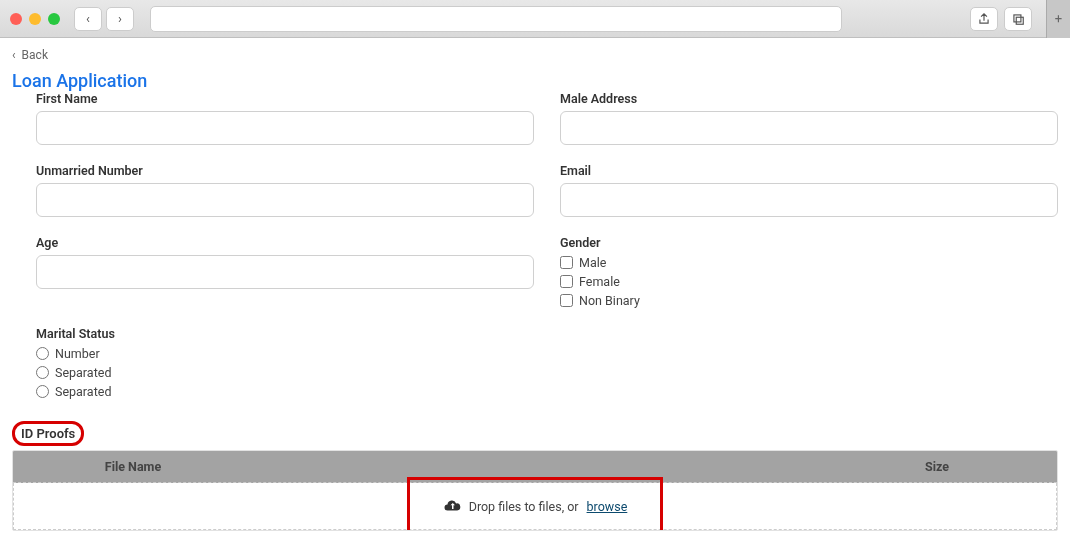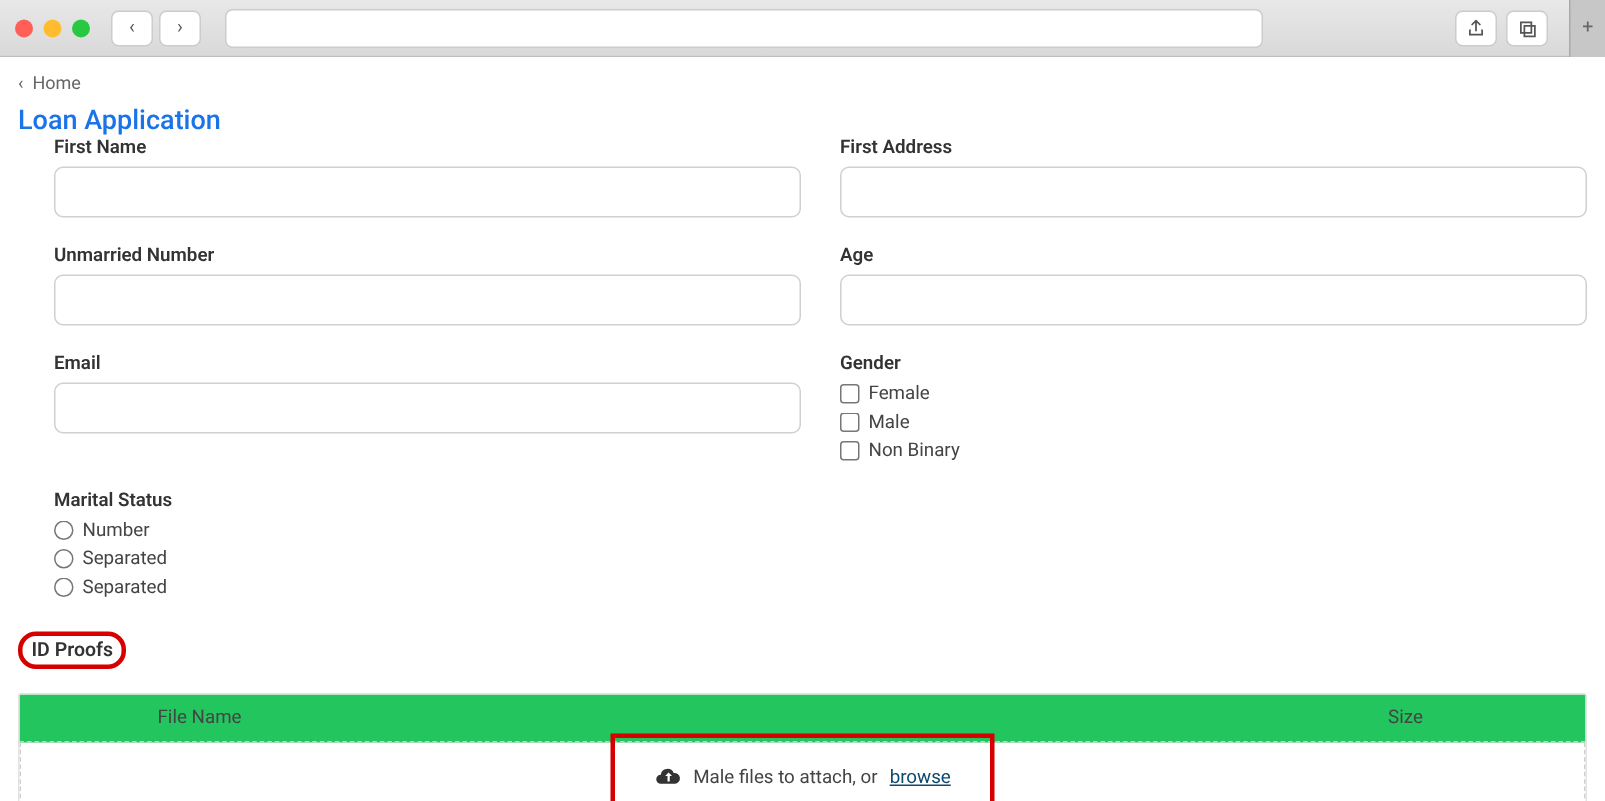--- a/index.html
+++ b/index.html
@@ -23,25 +23,25 @@
 .back-row { display:flex; align-items:center; gap:6px; color:#666; margin-bottom:8px; cursor:pointer; font-size:12px;}
 .page-title { color:#1a73e8; font-size:18px; font-weight:500; }
 
 .form-grid { display:grid; grid-template-columns:1fr 1fr; column-gap:26px; row-gap:18px;margin-left:24px; }
 .field-label { font-weight:600; font-size:12.5px; color:#333; margin-bottom:5px; display:block;}
 .text-input { width:100%; height:34px; border:1px solid #d0d0d0; border-radius:6px; padding:0 10px; font-size:13px;}
 .choice-group { display:flex; flex-direction:column; gap:4px; margin-top:2px;}
 .choice-item { display:flex; align-items:center; gap:6px; font-size:12.5px; color:#444;}
 .choice-item input { margin:0; }
 
-.section-label { font-weight:600; font-size:13px; margin-top:22px; margin-bottom:16px; display:inline-block;border-radius:12px; }
+.section-label { font-weight:600; font-size:13px; margin-top:22px; margin-bottom:4px; display:inline-block;border-radius:12px; }
 .highlight-box { border:3px solid #d60000; padding:2px 6px; display:inline-block; }
 
 .file-table { border:1px solid #e2e2e2; border-radius:2px; overflow:hidden;}
-.file-header { display:flex; border-bottom:1px dashed #ccc; background:#22c55e; font-weight:400; font-size:12.5px; color:#444;}
+.file-header { display:flex; border-bottom:1px dashed #ccc; background:#a3a3a3; font-weight:700; font-size:12.5px; color:#444;}
 .fh-name { flex:0 0 240px; text-align:center; padding:8px 0;}
 .fh-spacer { flex:1; }
 .fh-size { flex:0 0 240px; text-align:center; padding:8px 0;}
 .dropzone-row { border:1px dashed #ccc; border-top:none; display:flex; align-items:center; justify-content:center; padding:14px 0; gap:8px; font-size:12.5px; color:#444;}
 .dropzone-row a { color:#0c4a6e; text-decoration:underline; cursor:pointer;}
 .highlight-dz { position:relative; }
 .highlight-dz::after { content:""; position:absolute; left:50%; top:50%; transform:translate(-50%,-50%); width:250px; height:52px; border:3px solid #d60000; pointer-events:none;}
 
 svg { display:block; }
 </style>
@@ -80,60 +80,60 @@
   </div>
   <div class="tab-plus">
       <span>+</span>
     </div>
 </div>
 
 <div class="page">
 
   <div class="back-row">
     <span>‹</span>
-    <span>Home</span>
+    <span>Back</span>
   </div>
 
   <div class="page-title">Loan Application</div>
 
   <div class="form-grid">
 
     <div>
       <label class="field-label">First Name</label>
       <input class="text-input" type="text" style="">
     </div>
 
     <div>
-      <label class="field-label">First Address</label>
+      <label class="field-label">Male Address</label>
       <input class="text-input" type="text" style="">
     </div>
     <div>
       <label class="field-label">Unmarried Number</label>
       <input class="text-input" type="text" style="">
     </div>
 
     <div>
-      <label class="field-label">Age</label>
+      <label class="field-label">Email</label>
       <input class="text-input" type="text" style="">
     </div>
     <div>
-      <label class="field-label">Email</label>
+      <label class="field-label">Age</label>
       <input class="text-input" type="text" style="">
     </div>
 
     <div>
       <label class="field-label">Gender</label>
       <div class="choice-group">
         <label class="choice-item">
             <input type="checkbox" style="">
-            <span>Female</span>
+            <span>Male</span>
           </label>
         <label class="choice-item">
             <input type="checkbox" style="">
-            <span>Male</span>
+            <span>Female</span>
           </label>
         <label class="choice-item">
             <input type="checkbox" style="">
             <span>Non Binary</span>
           </label>
       </div>
     </div>
     <div>
       <label class="field-label">Marital Status</label>
       <div class="choice-group">
@@ -158,21 +158,21 @@
   <div class="file-table">
     <div class="file-header">
       <div class="fh-name">File Name</div>
       <div class="fh-spacer"></div>
       <div class="fh-size">Size</div>
     </div>
     <div class="dropzone-row highlight-dz">
       <svg width="18" height="18" viewBox="0 0 24 24">
           <path fill="#333" d="M19 18H6a4 4 0 0 1 0-8 6 6 0 0 1 11.5-1.5A4.5 4.5 0 0 1 19 18zm-7-7v5h2v-5h2l-3-3-3 3h2z"></path>
         </svg>
-      <span>Male files to attach, or </span>
+      <span>Drop files to files, or </span>
       <a>browse</a>
     </div>
   </div>
 
   
   
   
 
 </div>
 

